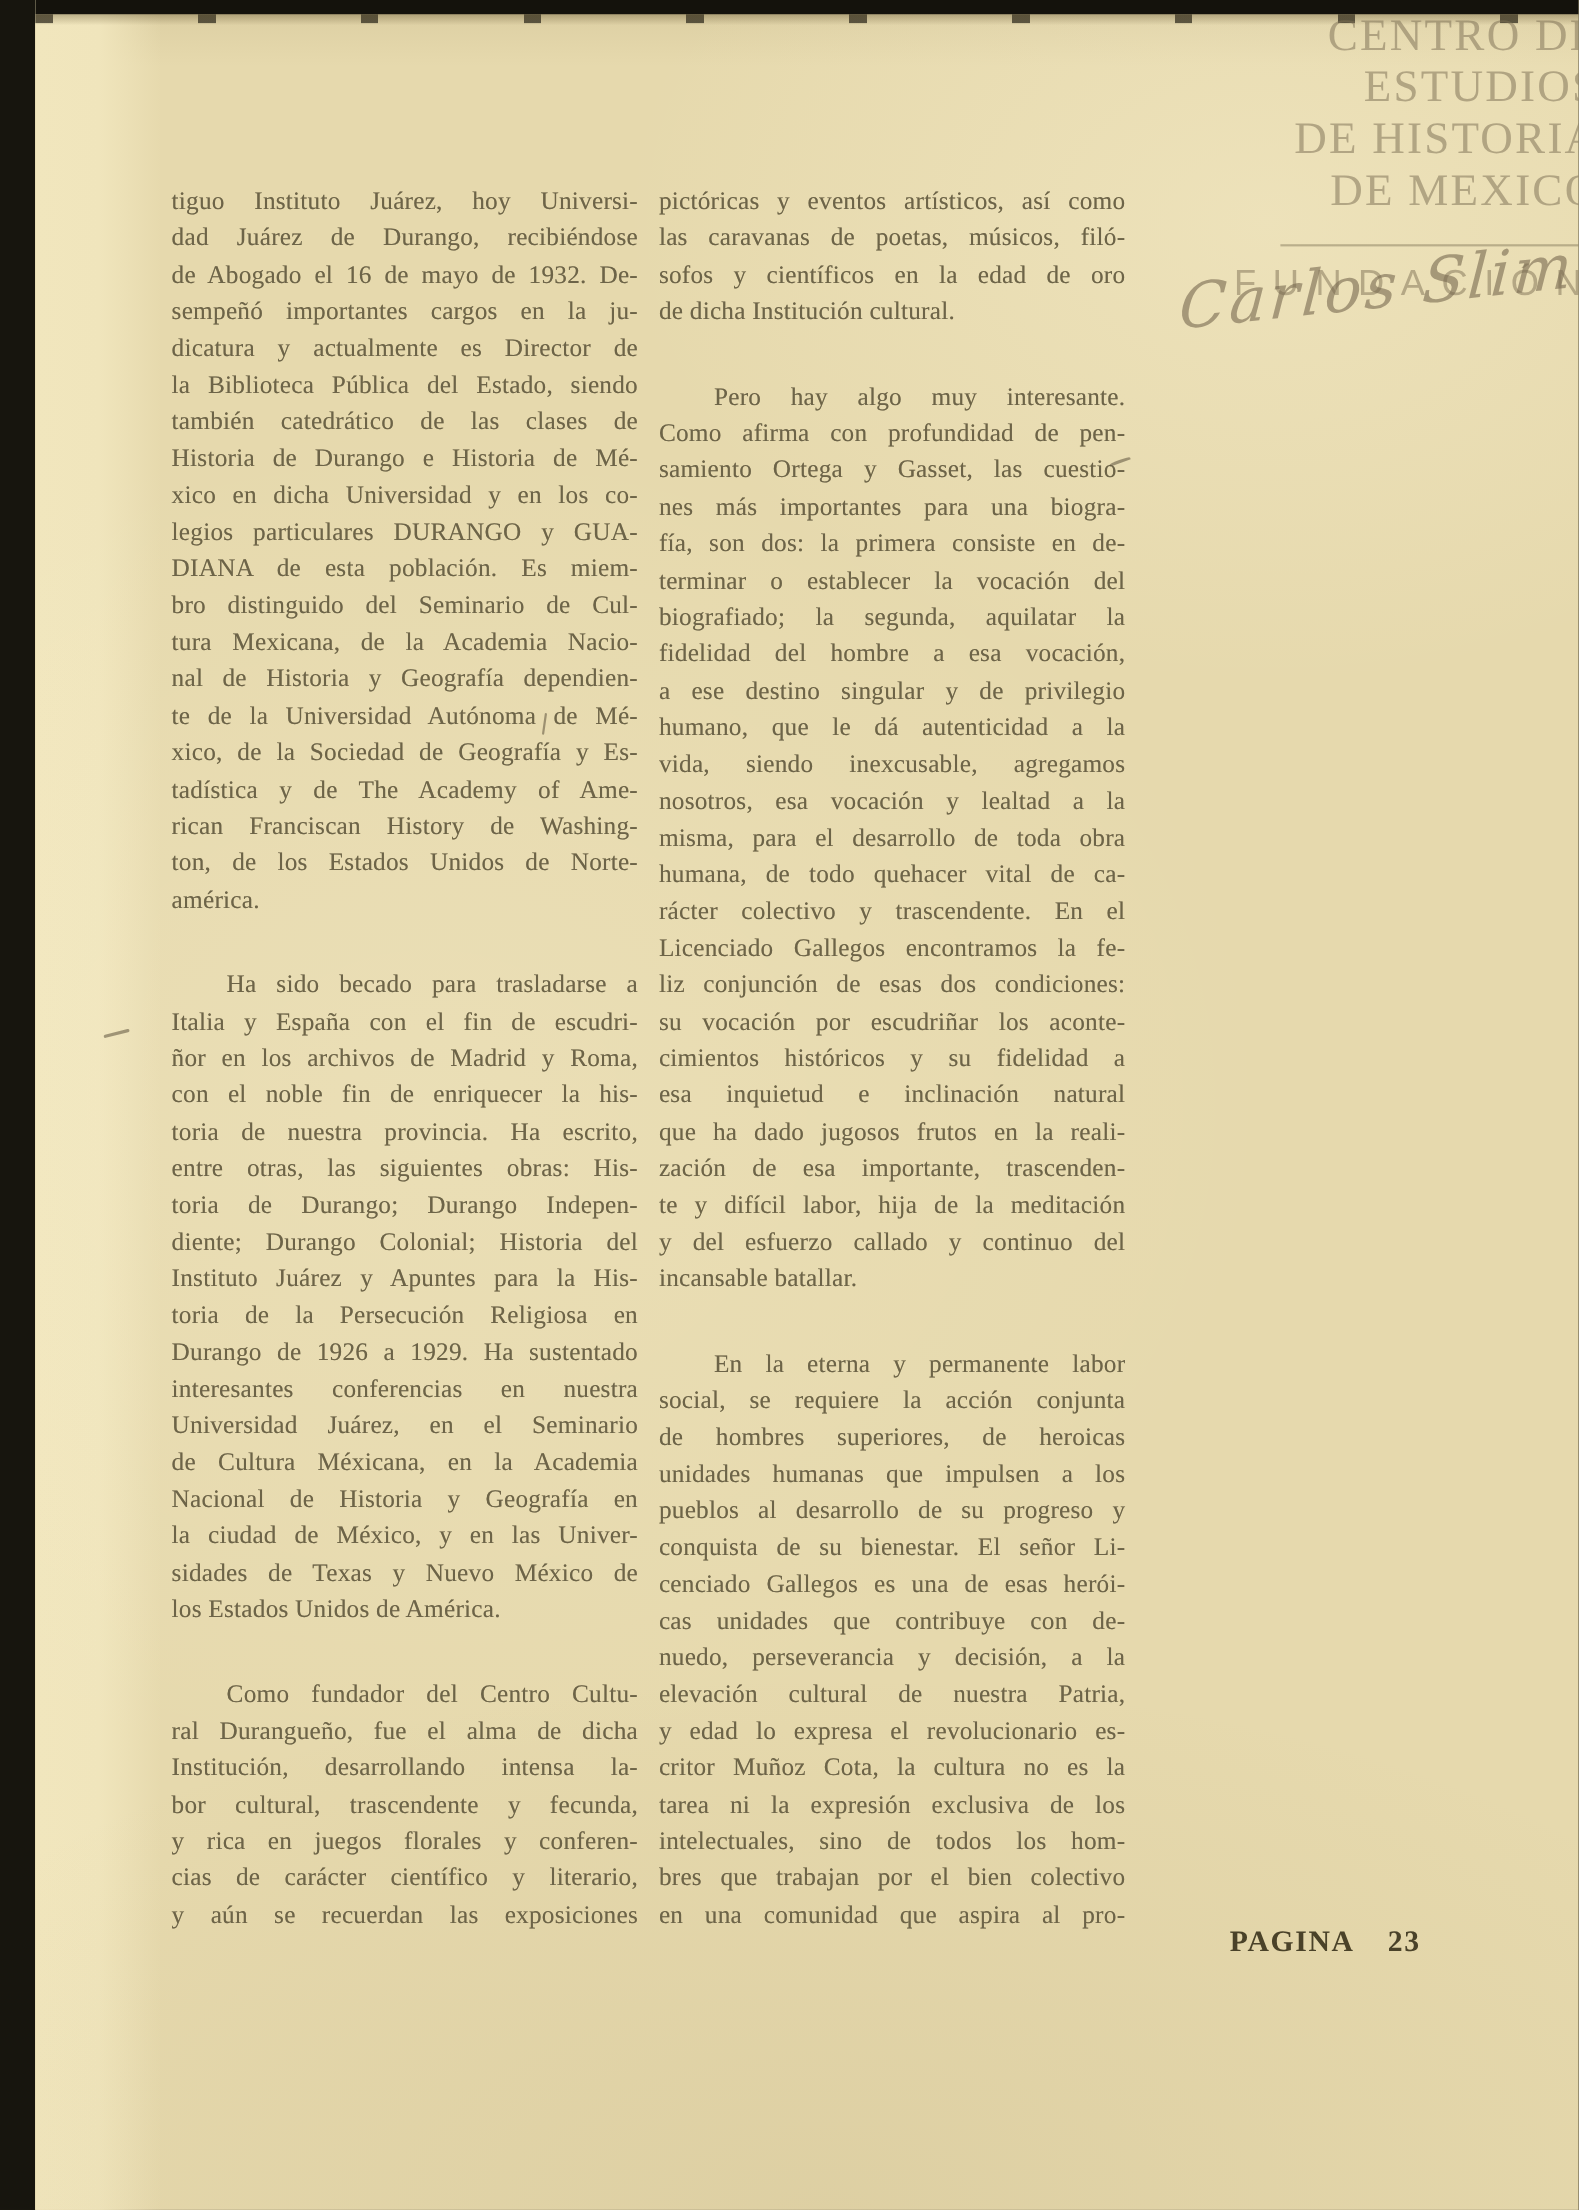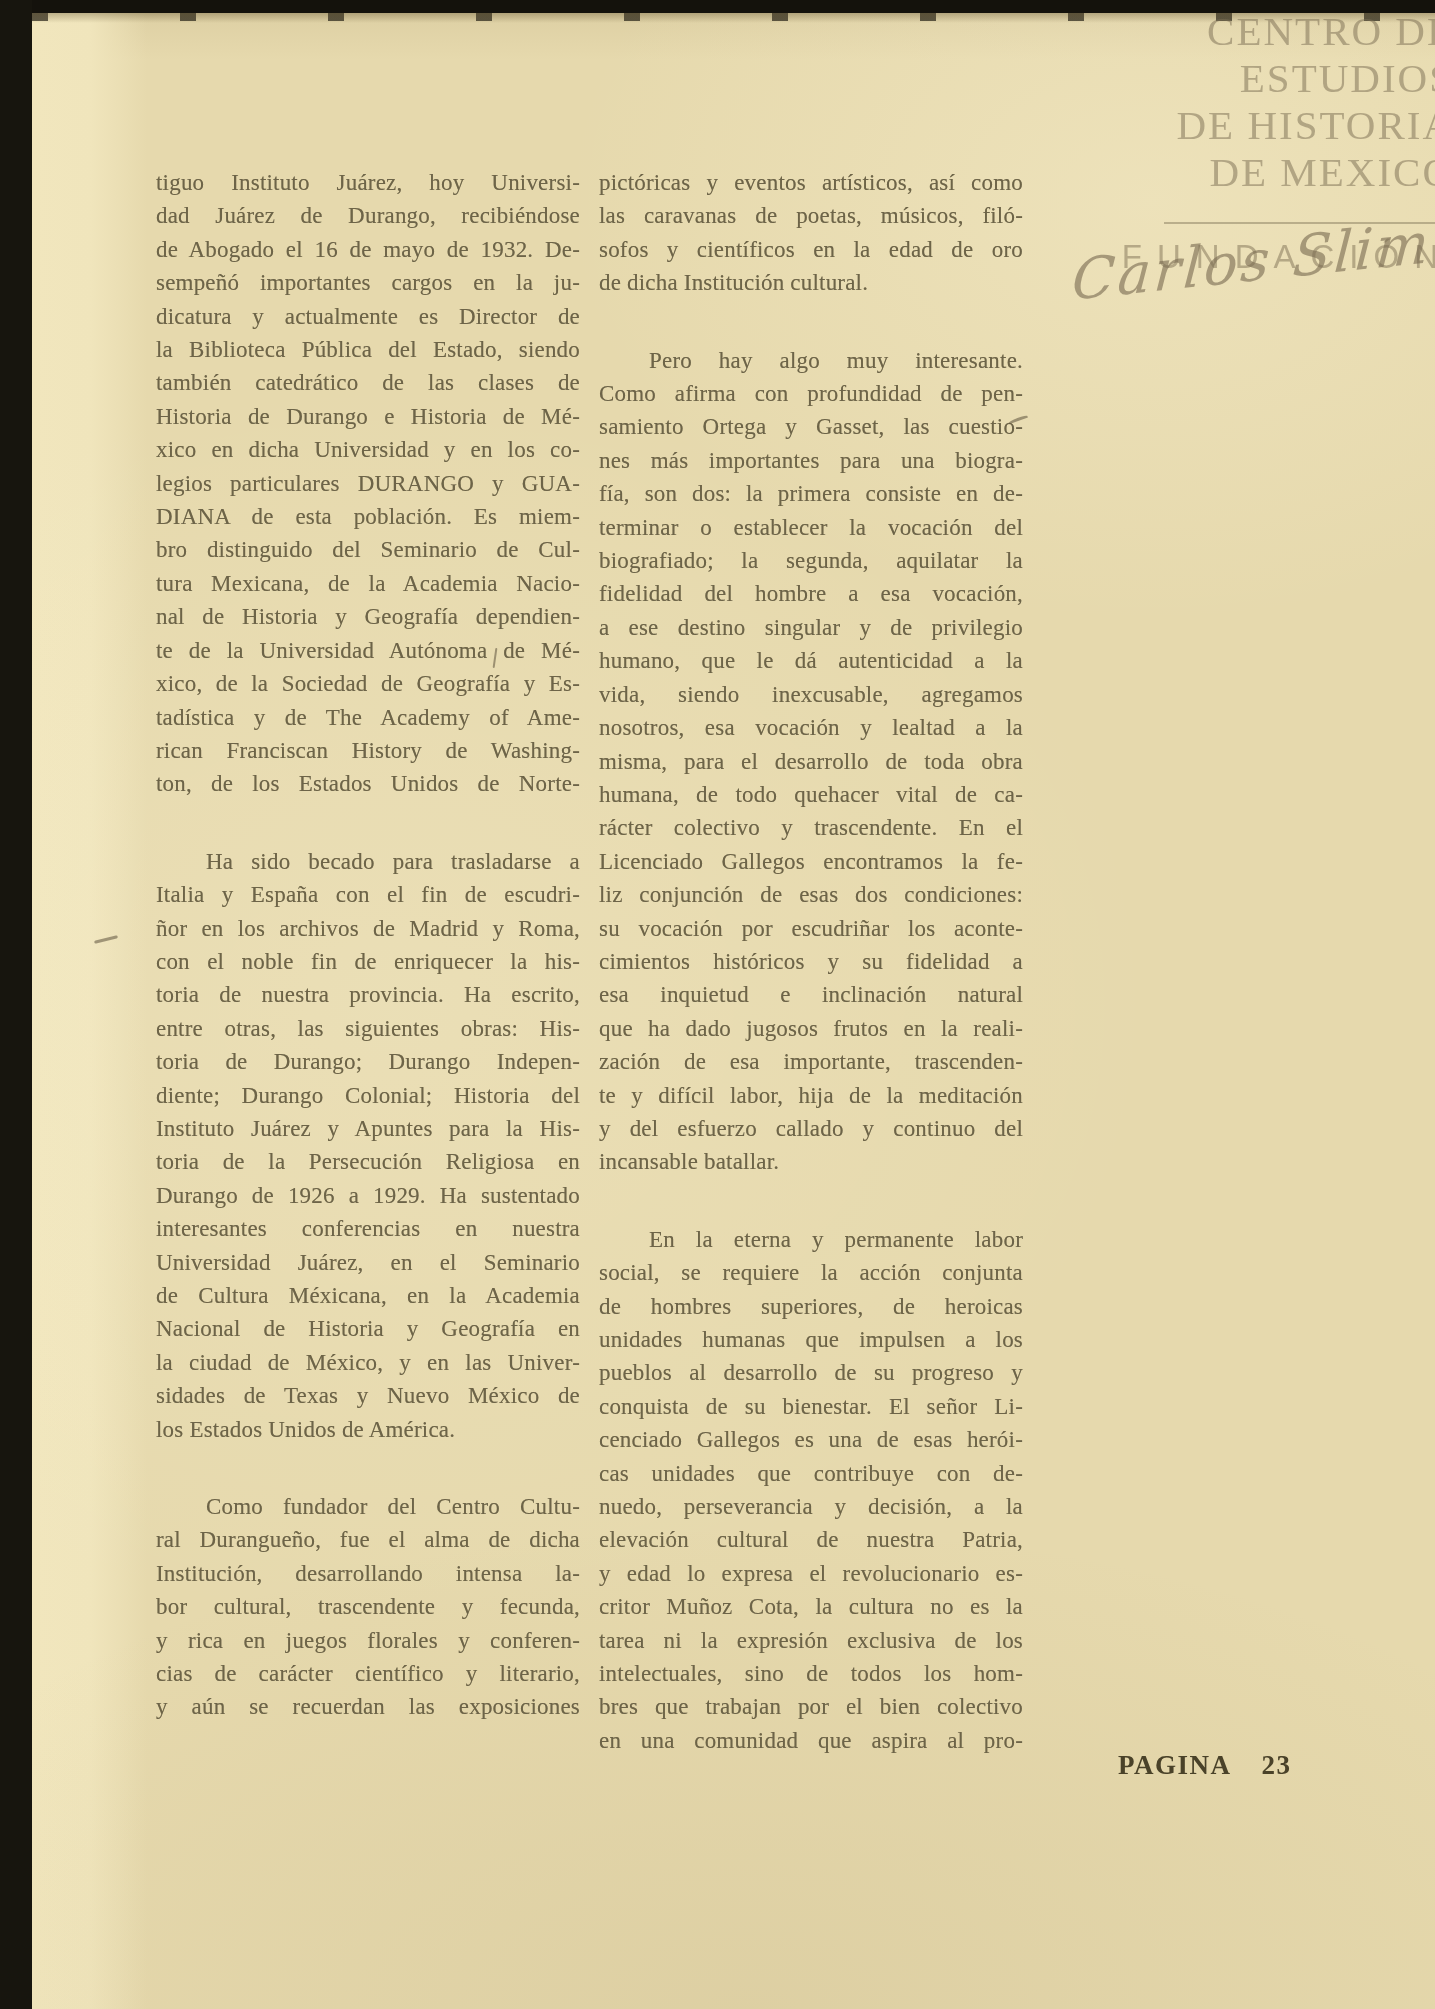--- a/index.html
+++ b/index.html
@@ -98,20 +98,21 @@
         <div class="tline">legios particulares DURANGO y GUA-</div>
         <div class="tline">DIANA de esta población. Es miem-</div>
         <div class="tline">bro distinguido del Seminario de Cul-</div>
         <div class="tline">tura Mexicana, de la Academia Nacio-</div>
         <div class="tline">nal de Historia y Geografía dependien-</div>
         <div class="tline">te de la Universidad Autónoma de Mé-</div>
         <div class="tline">xico, de la Sociedad de Geografía y Es-</div>
         <div class="tline">tadística y de The Academy of Ame-</div>
         <div class="tline">rican Franciscan History de Washing-</div>
         <div class="tline">ton, de los Estados Unidos de Norte-</div>
+        <div class="tline last">américa.</div>
       </div>
       <div class="para">
         <div class="tline indent">Ha sido becado para trasladarse a</div>
         <div class="tline">Italia y España con el fin de escudri-</div>
         <div class="tline">ñor en los archivos de Madrid y Roma,</div>
         <div class="tline">con el noble fin de enriquecer la his-</div>
         <div class="tline">toria de nuestra provincia. Ha escrito,</div>
         <div class="tline">entre otras, las siguientes obras: His-</div>
         <div class="tline">toria de Durango; Durango Indepen-</div>
         <div class="tline">diente; Durango Colonial; Historia del</div>

